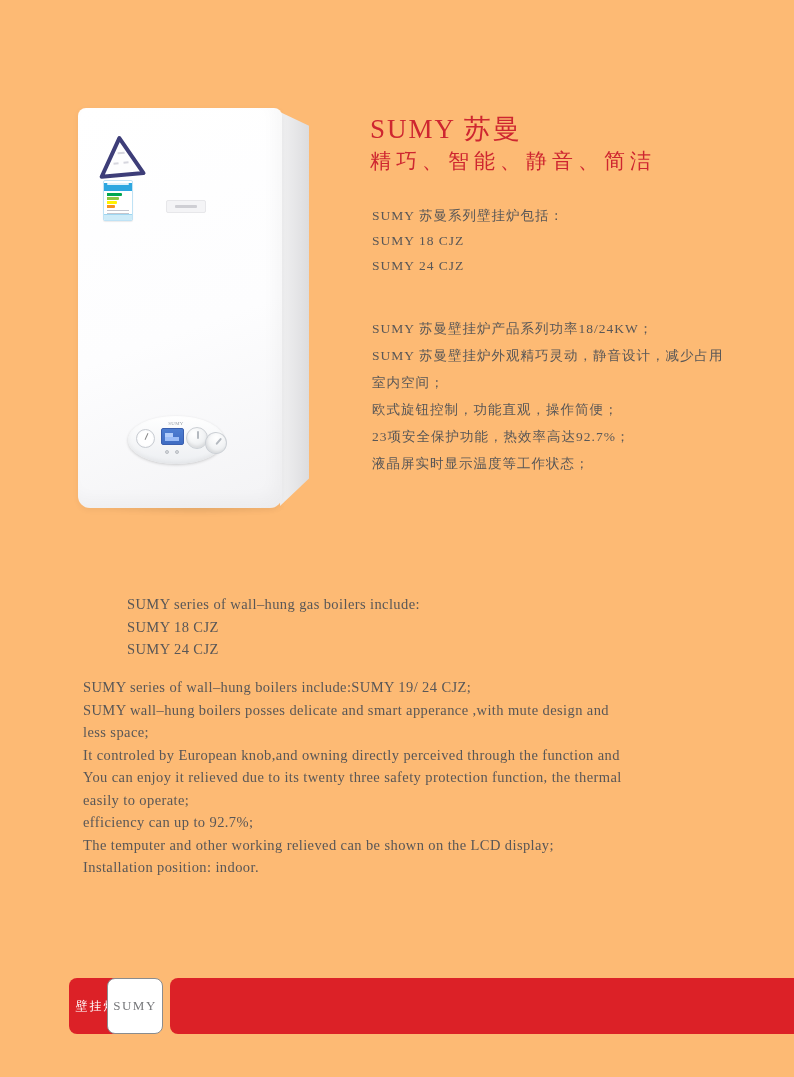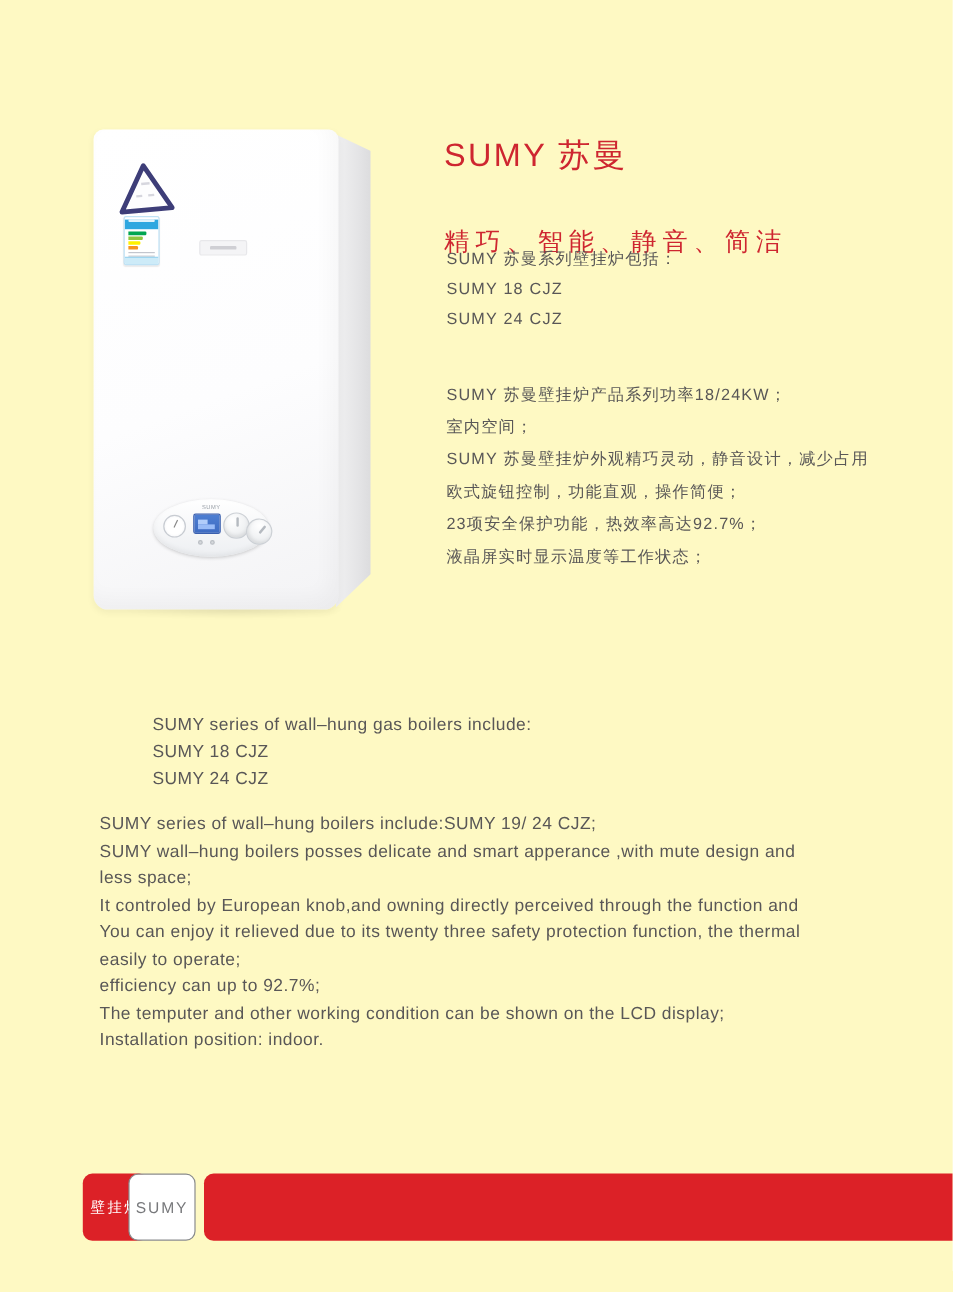--- a/index.html
+++ b/index.html
@@ -3,22 +3,22 @@
 <meta charset="utf-8">
 <style>
   :root{
     --accent-red:#CE2630;
     --footer-red:#DC2127;
     --text-gray:#595757;
   }
   *{box-sizing:border-box;}
   html,body{margin:0;padding:0;background:#ffffff;}
   .page{
-    position:relative;width:794px;height:1077px;background:#fef9c3;
-    font-family:Liberation Sans, sans-serif;overflow:hidden;
+    position:relative;width:794px;height:1077px;background:#fdba74;
+    font-family:Liberation Serif, serif;overflow:hidden;
   }
   .abs{position:absolute;}
 
   
   .boiler-side{
     left:280px;top:112px;width:29px;height:394px;
     background:linear-gradient(to right,#f1f1f2,#e3e3e5 70%,#dcdcde);
     clip-path:polygon(0 0,100% 3.5%,100% 93%,0 100%);
     border-radius:0 6px 6px 0;
   }
@@ -84,21 +84,21 @@
     position:absolute;width:22px;height:22px;border-radius:50%;
     background:radial-gradient(circle at 35% 30%,#ffffff,#e4e7ea);
     border:1px solid #ccd0d5;box-shadow:inset 0 -2px 3px rgba(0,0,0,.08);
   }
   .knob i{position:absolute;left:10px;top:3px;width:1.5px;height:8px;background:#b5bac0;border-radius:1px;}
   .knob.k1{left:58px;top:11px;}
   .knob.k2{left:77px;top:16px;transform:rotate(40deg);}
 
   
   .page-title{left:370px;top:111px;font-size:27px;letter-spacing:2px;color:var(--accent-red);}
-  .page-subtitle{left:370px;top:147px;font-size:21px;letter-spacing:5px;color:var(--accent-red);margin-top:40px;}
+  .page-subtitle{left:370px;top:147px;font-size:21px;letter-spacing:5px;color:var(--accent-red);}
   .zh-include{left:372px;top:203px;font-size:13.5px;line-height:25px;color:var(--text-gray);letter-spacing:1px;}
   .zh-features{left:372px;top:315px;font-size:13.5px;line-height:27px;color:var(--text-gray);letter-spacing:1px;}
   .en-include{left:83px;top:593px;font-size:14.5px;line-height:22.5px;color:var(--text-gray);letter-spacing:.4px;margin-left:44px;}
   .en-features{left:83px;top:676px;font-size:14.5px;line-height:22.5px;color:var(--text-gray);letter-spacing:.4px;}
 
   
   .badge-cat{
     left:43px;top:978px;width:55px;height:56px;border-radius:8px;background:var(--footer-red);
     display:flex;align-items:center;justify-content:center;
     color:#ffffff;font-size:12px;letter-spacing:2px;margin-left:26px;
@@ -178,41 +178,41 @@
   <div class="abs zh-include">
     <div>SUMY 苏曼系列壁挂炉包括：</div>
     <div>
         <div>SUMY 18 CJZ</div>
         <div>SUMY 24 CJZ</div>
       </div>
   </div>
 
   <div class="abs zh-features">
       <div>SUMY 苏曼壁挂炉产品系列功率18/24KW；</div>
+      <div>SUMY 苏曼壁挂炉外观精巧灵动，静音设计，减少占用</div>
       <div>室内空间；</div>
-      <div>SUMY 苏曼壁挂炉外观精巧灵动，静音设计，减少占用</div>
       <div>欧式旋钮控制，功能直观，操作简便；</div>
       <div>23项安全保护功能，热效率高达92.7%；</div>
       <div>液晶屏实时显示温度等工作状态；</div>
     </div>
 
   <div class="abs en-include">
       <div>SUMY series of wall–hung gas boilers include:</div>
       <div>SUMY 18 CJZ</div>
       <div>SUMY 24 CJZ</div>
     </div>
   <div class="abs en-features">
       <div>SUMY series of wall–hung boilers include:SUMY 19/ 24 CJZ;</div>
       <div>SUMY wall–hung boilers posses delicate and smart apperance ,with mute design and</div>
       <div>less space;</div>
       <div>It controled by European knob,and owning directly perceived through the function and</div>
       <div>You can enjoy it relieved due to its twenty three safety protection function, the thermal</div>
       <div>easily to operate;</div>
       <div>efficiency can up to 92.7%;</div>
-      <div>The temputer and other working condition can be shown on the LCD display;</div>
+      <div>The temputer and other working relieved can be shown on the LCD display;</div>
       <div>Installation position: indoor.</div>
     </div>
 
   <div>
     <div class="abs badge-cat">壁挂炉</div>
     <div class="abs badge-brand">SUMY</div>
     <div class="abs footer-bar"></div>
   </div>
 
 </div>

